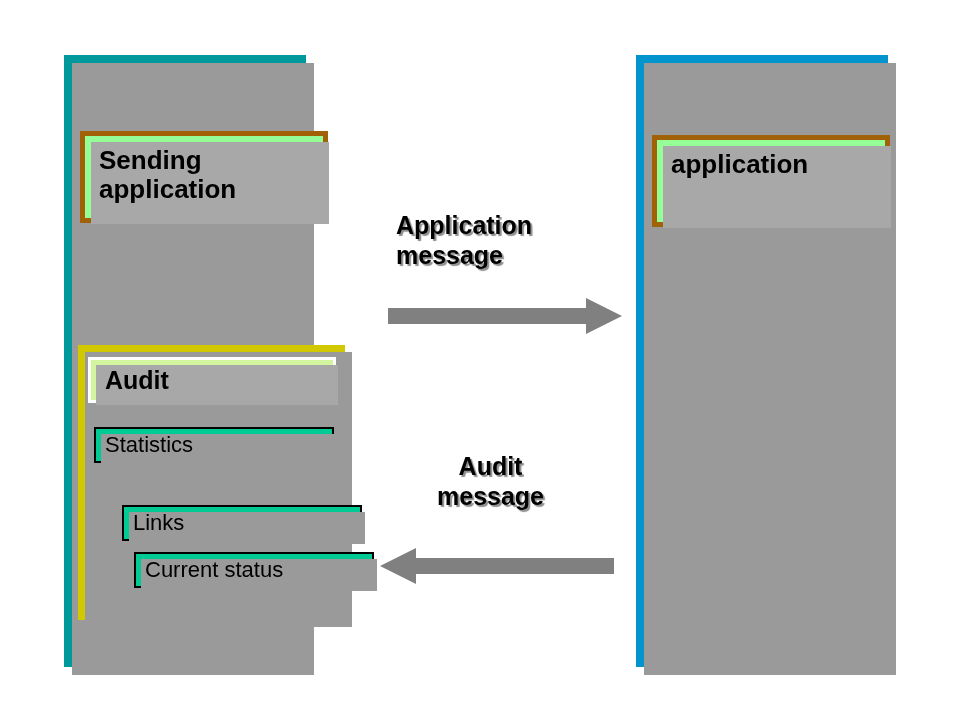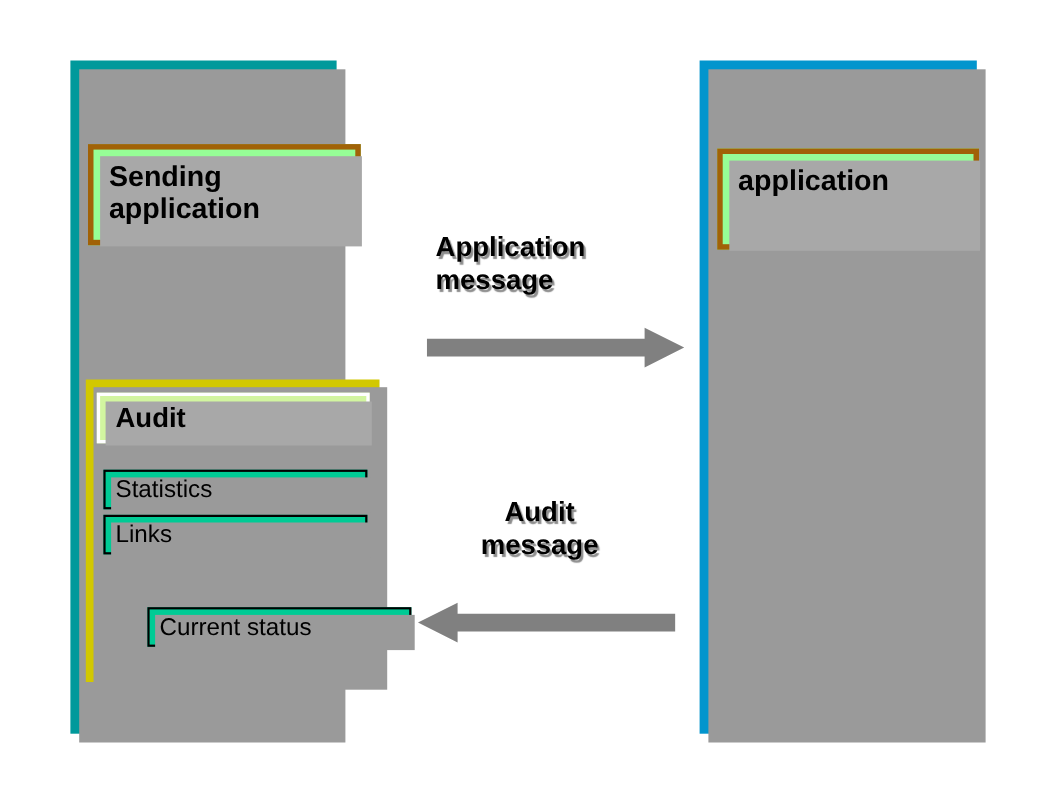--- a/index.html
+++ b/index.html
@@ -161,21 +161,21 @@
     content: "";
     position: absolute;
     left: 5px;
     top: 5px;
     right: -5px;
     bottom: -5px;
     background: #9a9a9a;
     z-index: -1;
   }
   #audit-item-0 { top: 427px; }
-  #audit-item-1 { top: 468px; }
+  #audit-item-1 { top: 505px; margin-left: 28px; }
   #audit-item-2 { top: 552px; margin-left: 40px; }
 
   
   .arrow-svg {
     position: absolute;
     z-index: 4;
   }
   #arrow-app-msg  { left: 388px; top: 296px; }
   #arrow-audit-msg{ left: 374px; top: 546px; }
 

